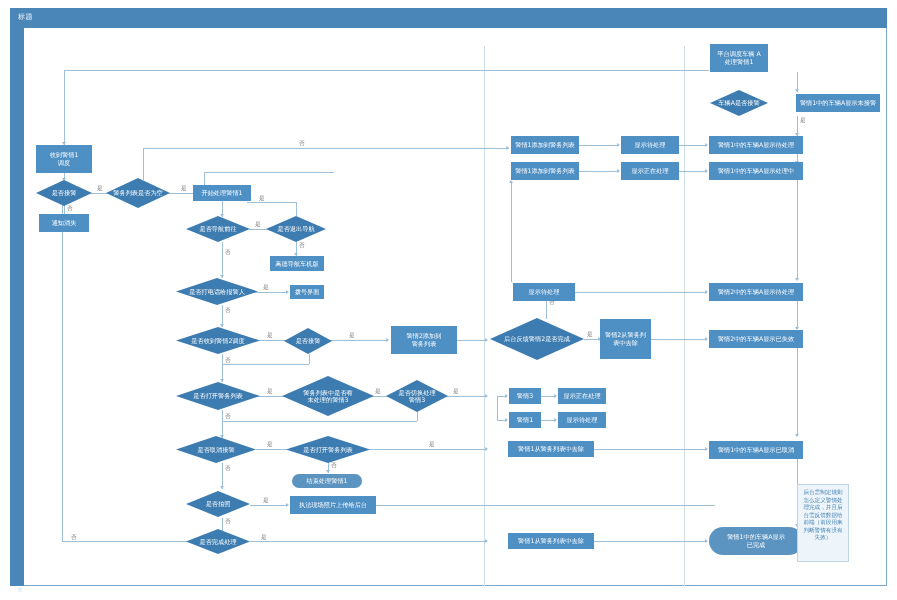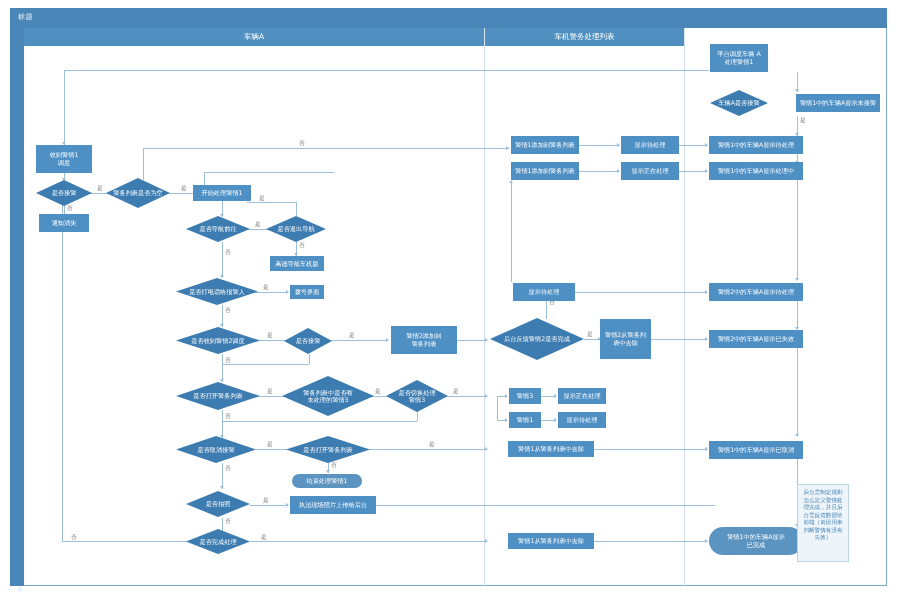--- a/index.html
+++ b/index.html
@@ -50,22 +50,20 @@
   <div class="frame"></div>
 
   <div class="title-bar">
     <span class="t">标题</span>
   </div>
 
   <div class="left-rail">
     <span class="vtxt">泳道</span>
   </div>
 
-  <div class="lane-header" style="left:24px;width:461px;">车辆A</div>
-  <div class="lane-header" style="left:485px;width:200px;">车机警务处理列表</div>
 
   <div class="lane-body" style="left:24px;width:461px;"></div>
   <div class="lane-body" style="left:485px;width:200px;"></div>
   <div class="lane-body last" style="left:685px;width:201px;"></div>
 
   <div class="ln lv" style="left:64px;top:70px;height:75px;"></div>
   <div class="ln lh" style="left:64px;top:70px;width:645px;"></div>
   <div class="arw dn" style="left:61.5px;top:142px;"></div>
 
   <div class="ln lv" style="left:64px;top:172px;height:8px;"></div>

